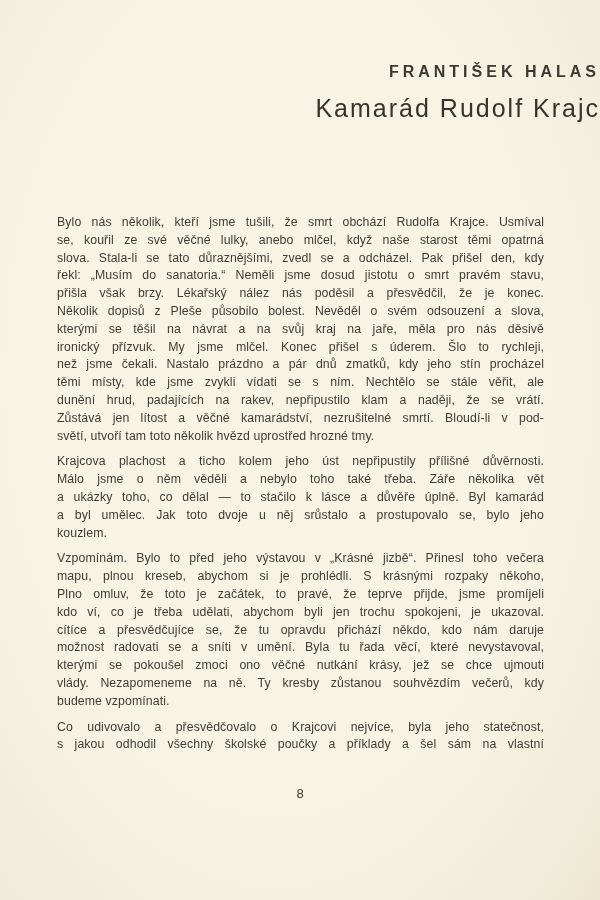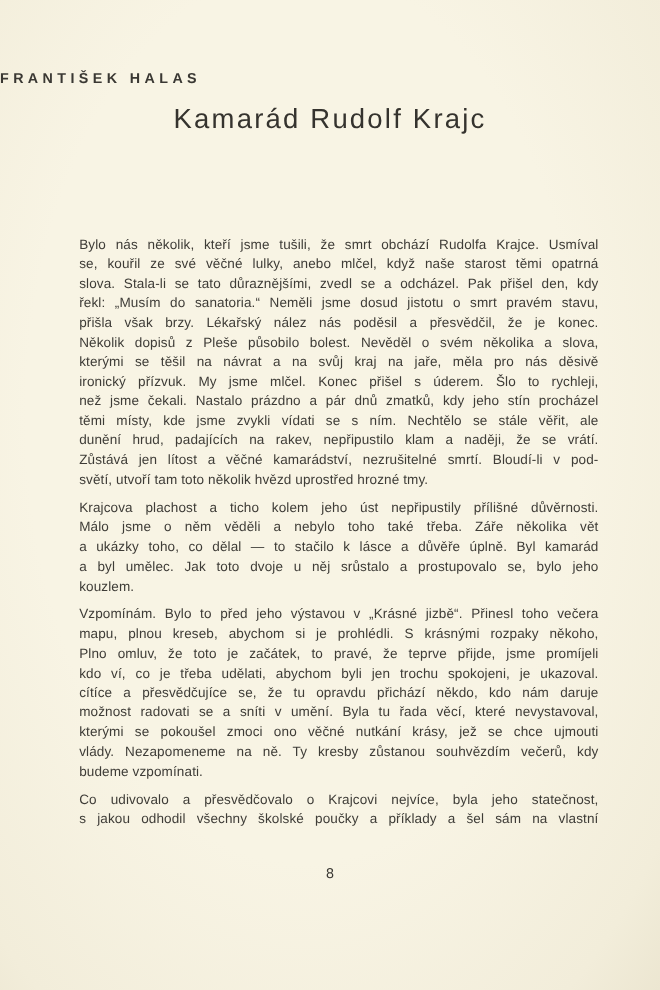--- a/index.html
+++ b/index.html
@@ -11,38 +11,38 @@
   .page{
     position:relative;
     width:600px;height:900px;
     background:#f6f2e1;
     background-image:radial-gradient(ellipse at 46% 42%, #f8f4e4 55%, #f2edda 88%, #ece6d1 100%);
     color:#3e3c37;
     overflow:hidden;
   }
   .author{
     position:absolute;top:63px;left:0;width:100%;
-    text-align:left;
-    font-size:13px;
+    text-align:right;
+    font-size:16px;
     font-weight:600;
     letter-spacing:4px;
     color:#3a3833;
   }
   .title{
     position:absolute;top:94px;left:0;width:100%;
-    text-align:center;
+    text-align:right;
     font-size:25px;
     font-weight:500;
     letter-spacing:2px;
     color:#35332e;
   }
   .body{
     position:absolute;top:214px;left:57px;width:487px;
   }
-  .para{margin:0 0 8px 15px;}
+  .para{margin:0 0 8px 0;}
   .ln{
     font-size:12.3px;
     line-height:17.8px;
     letter-spacing:0.1px;
     text-align:justify;
     text-align-last:justify;
     white-space:normal;
     color:#3e3c37;
   }
   .ln.end{
@@ -66,21 +66,21 @@
   <div class="title">Kamarád Rudolf Krajc</div>
 
   <div class="body">
 
     <div class="para">
       <div class="ln">Bylo nás několik, kteří jsme tušili, že smrt obchází Rudolfa Krajce. Usmíval</div>
       <div class="ln">se, kouřil ze své věčné lulky, anebo mlčel, když naše starost těmi opatrná</div>
       <div class="ln">slova. Stala-li se tato důraznějšími, zvedl se a odcházel. Pak přišel den, kdy</div>
       <div class="ln">řekl: „Musím do sanatoria.“ Neměli jsme dosud jistotu o smrt pravém stavu,</div>
       <div class="ln">přišla však brzy. Lékařský nález nás poděsil a přesvědčil, že je konec.</div>
-      <div class="ln">Několik dopisů z Pleše působilo bolest. Nevěděl o svém několika a slova,</div>
+      <div class="ln">Několik dopisů z Pleše působilo bolest. Nevěděl o svém odsouzení a slova,</div>
       <div class="ln">kterými se těšil na návrat a na svůj kraj na jaře, měla pro nás děsivě</div>
       <div class="ln">ironický přízvuk. My jsme mlčel. Konec přišel s úderem. Šlo to rychleji,</div>
       <div class="ln">než jsme čekali. Nastalo prázdno a pár dnů zmatků, kdy jeho stín procházel</div>
       <div class="ln">těmi místy, kde jsme zvykli vídati se s ním. Nechtělo se stále věřit, ale</div>
       <div class="ln">dunění hrud, padajících na rakev, nepřipustilo klam a naději, že se vrátí.</div>
       <div class="ln">Zůstává jen lítost a věčné kamarádství, nezrušitelné smrtí. Bloudí-li v pod-</div>
       <div class="ln end">světí, utvoří tam toto několik hvězd uprostřed hrozné tmy.</div>
     </div>
 
     <div class="para">

